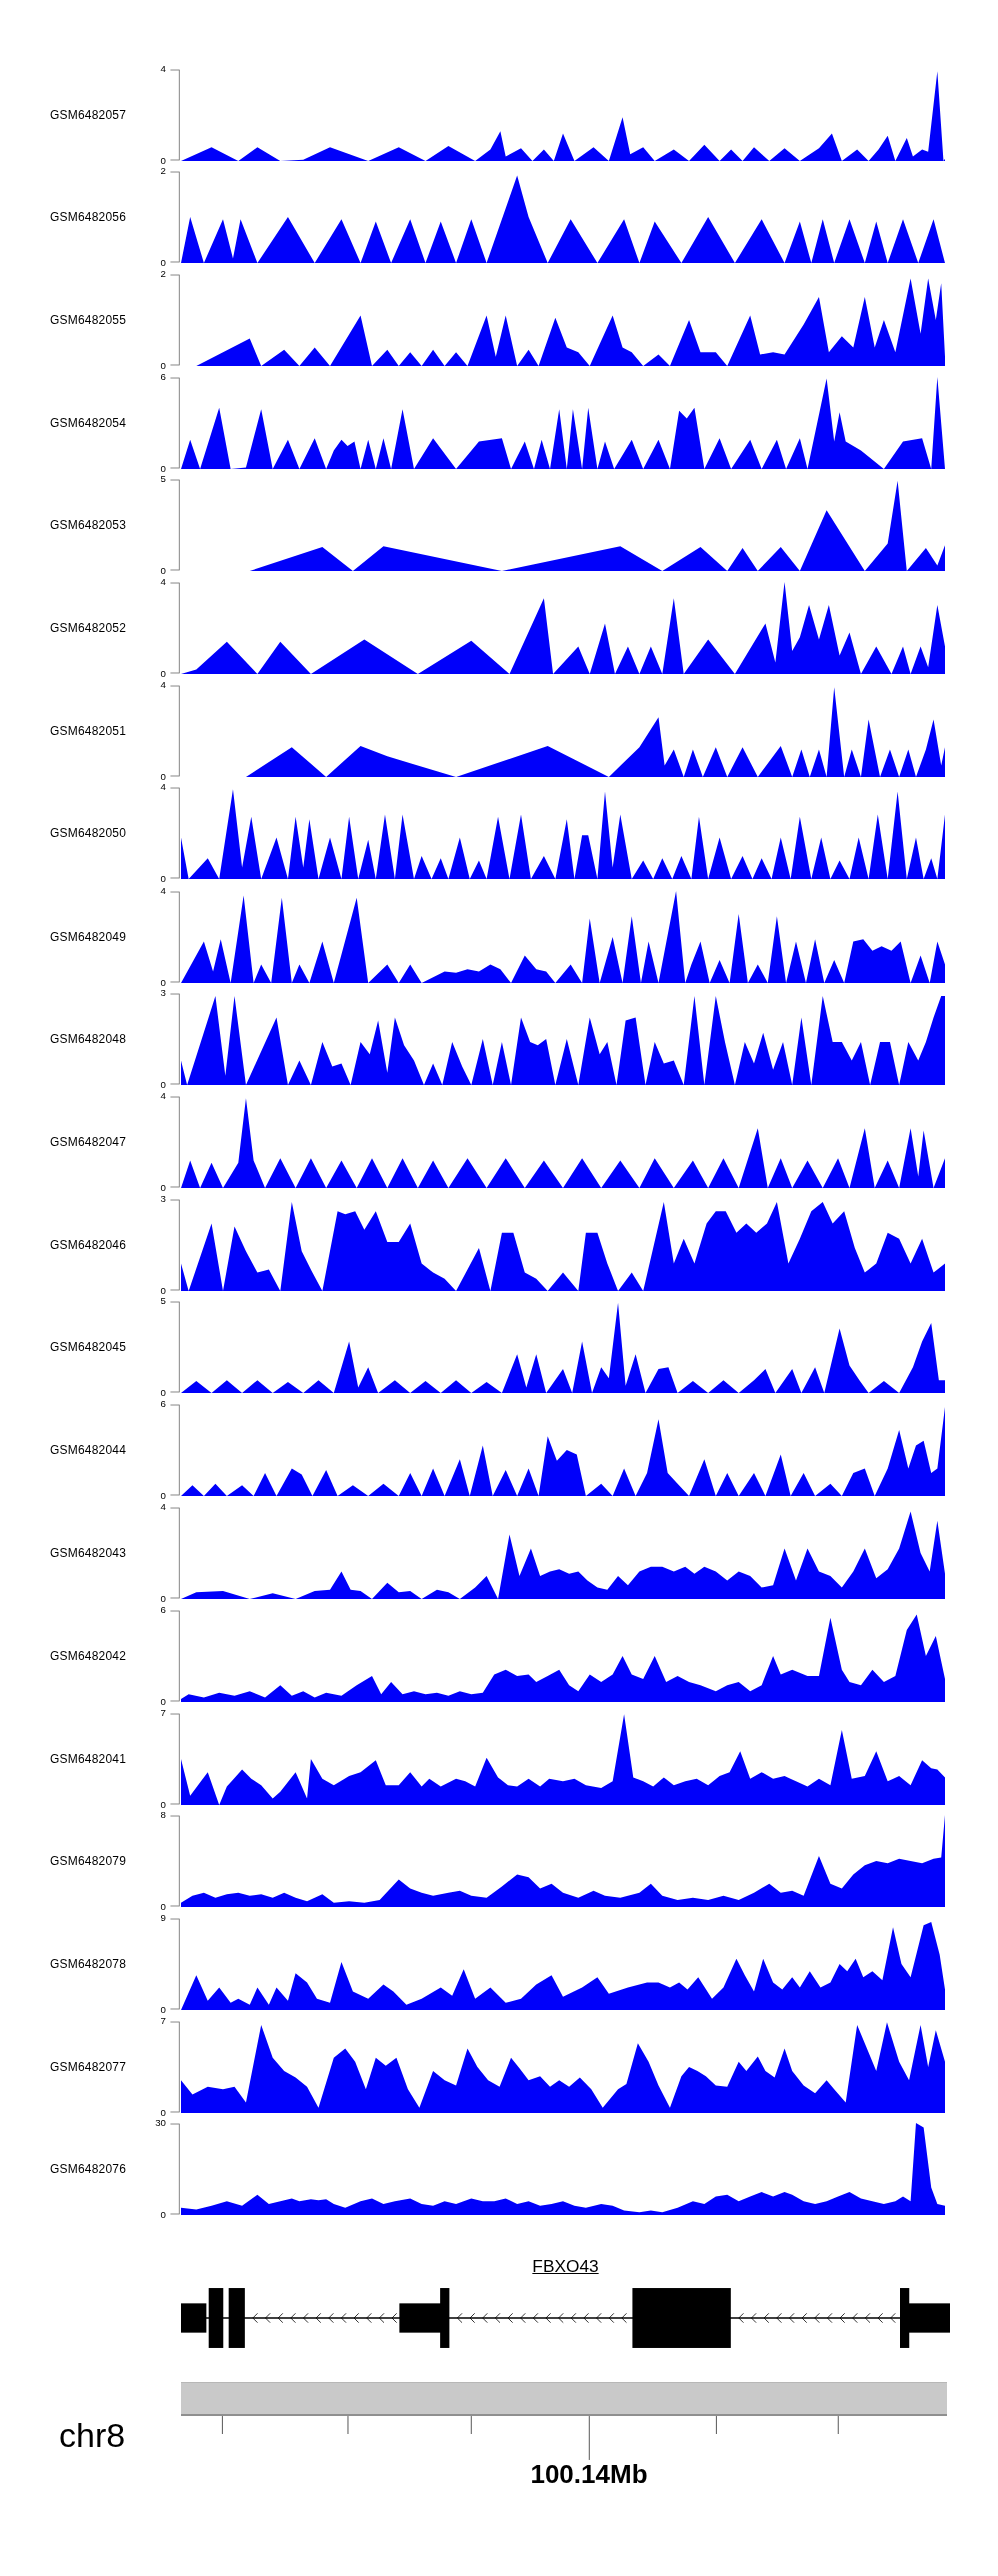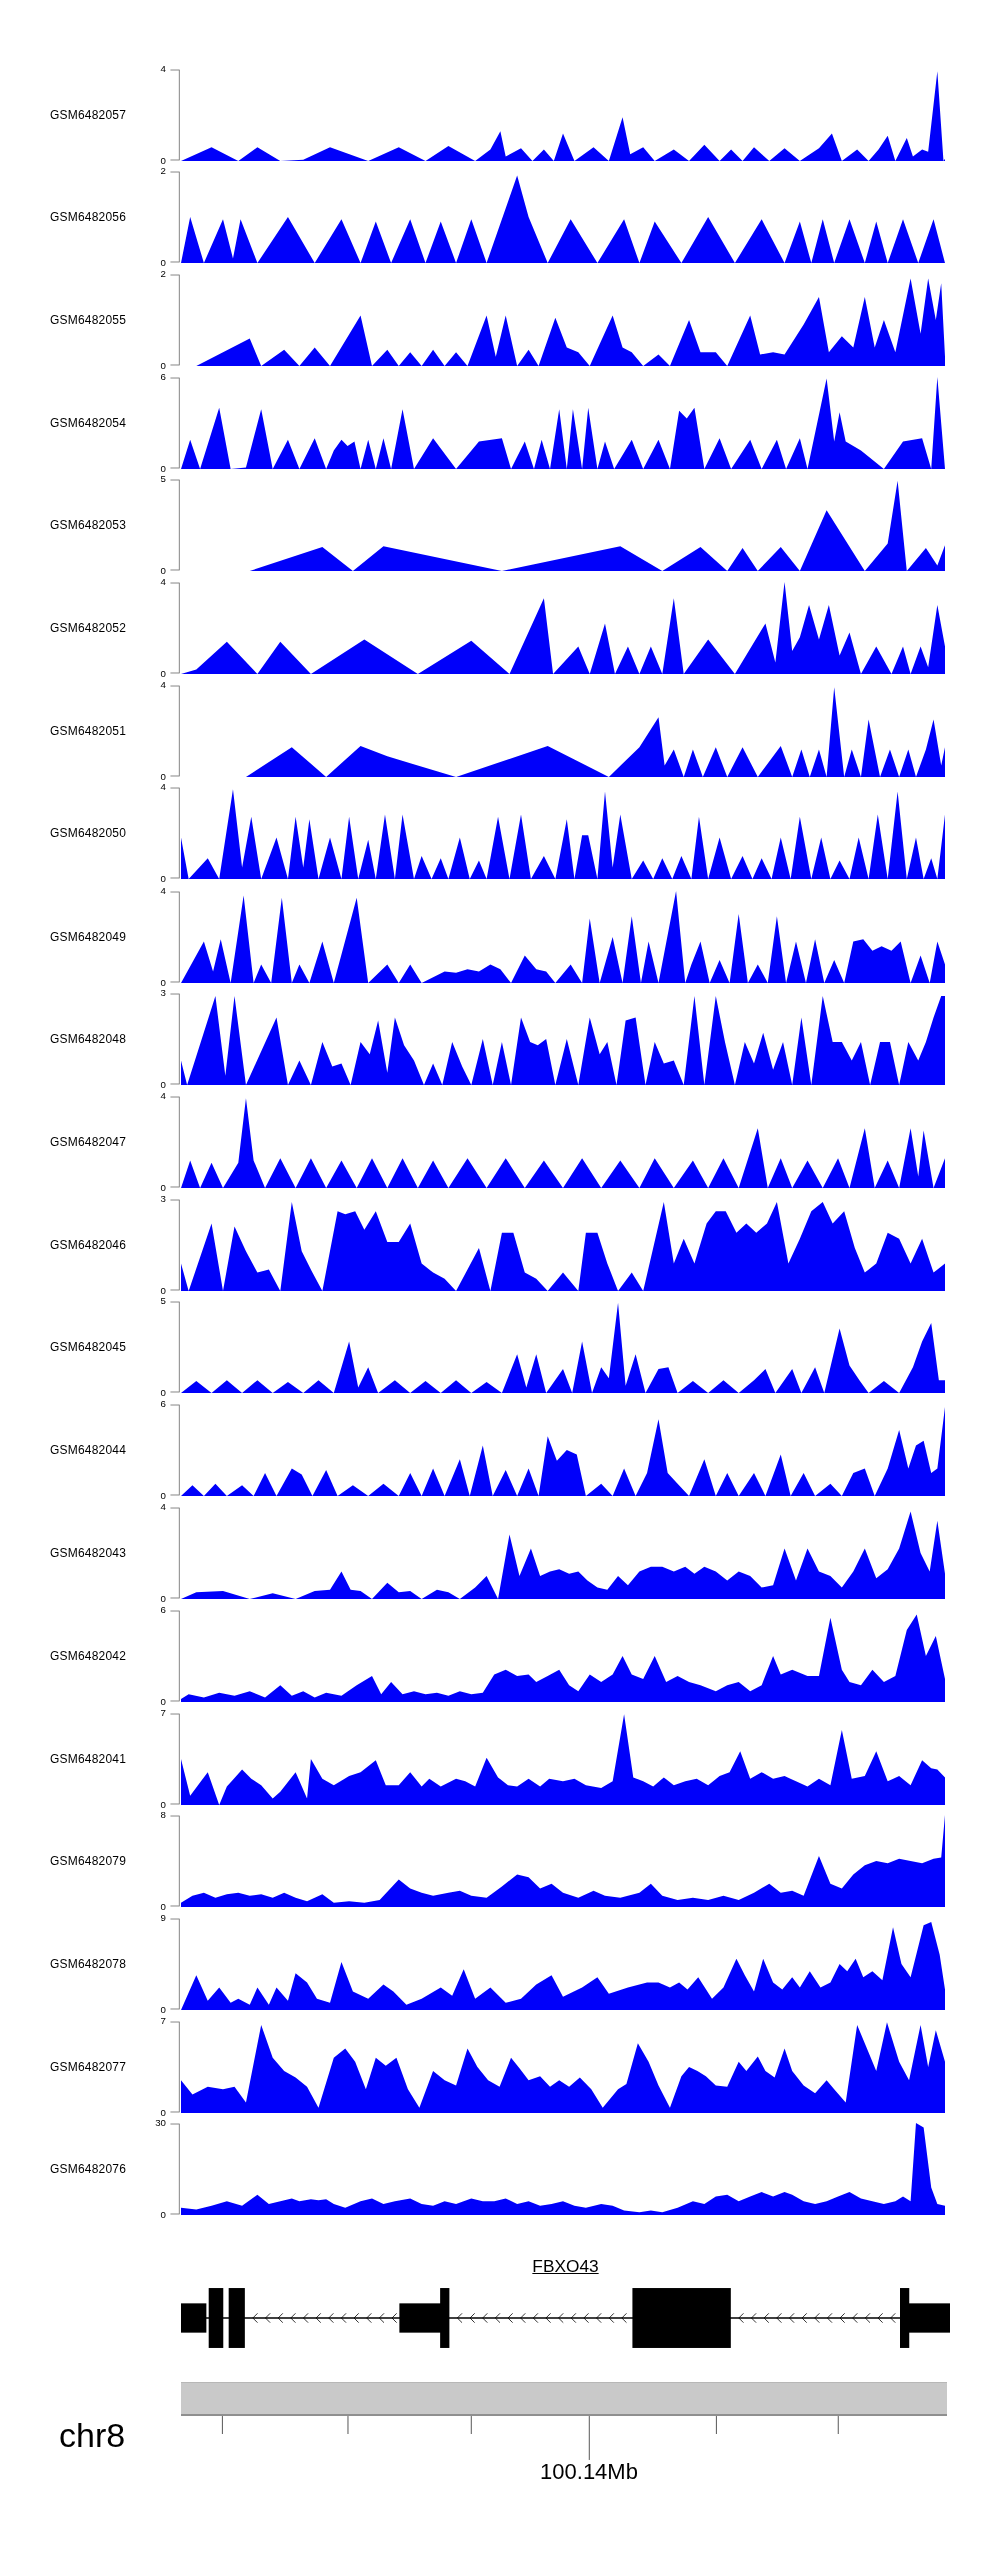--- a/index.html
+++ b/index.html
@@ -13,22 +13,22 @@
           font-size:9.7px;line-height:10px;}
   .ax-max{top:-4.7px;}
   .ax-zero{bottom:-4.7px;}
   .plot-svg{position:absolute;left:181px;top:0;}
   .gene-title{position:absolute;left:181px;width:769px;text-align:center;
               font-size:17.3px;text-decoration:underline;}
   .chrom-label{position:absolute;left:59px;top:2384px;font-size:34px;margin-top:32px;}
   .ideogram{position:absolute;left:181px;top:2382px;width:766px;height:31px;
             background:#c9c9c9;border-top:0.7px solid #b7b7b7;
             border-bottom:2.7px solid #8f8f8f;}
-  .pos-label{position:absolute;width:146px;text-align:center;font-size:22px;
-             top:2459px;}
+  .pos-label{position:absolute;width:146px;text-align:center;font-size:26px;
+             top:2459px;font-weight:bold;}
   .gaxis-svg{position:absolute;left:181px;top:2416px;}
   .gene-svg{position:absolute;left:181px;top:2288px;}
 </style>
 </head>
 <body>
 
 <div id="tracks-container">
     <div class="track-row" style="top: 69px; height: 92px;">
     <span class="t-label">GSM6482057</span>
     <svg class="axis-svg" width="31" height="92" viewBox="0 0 47 138">

